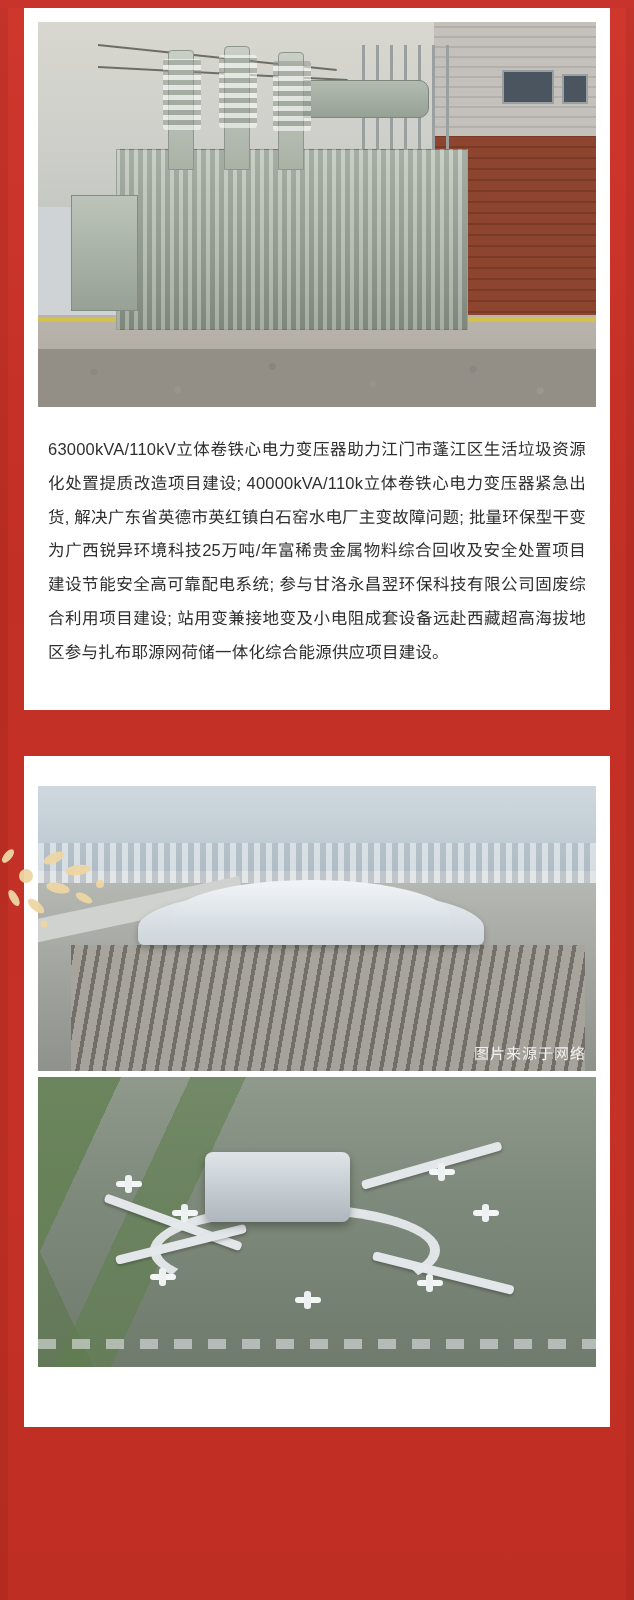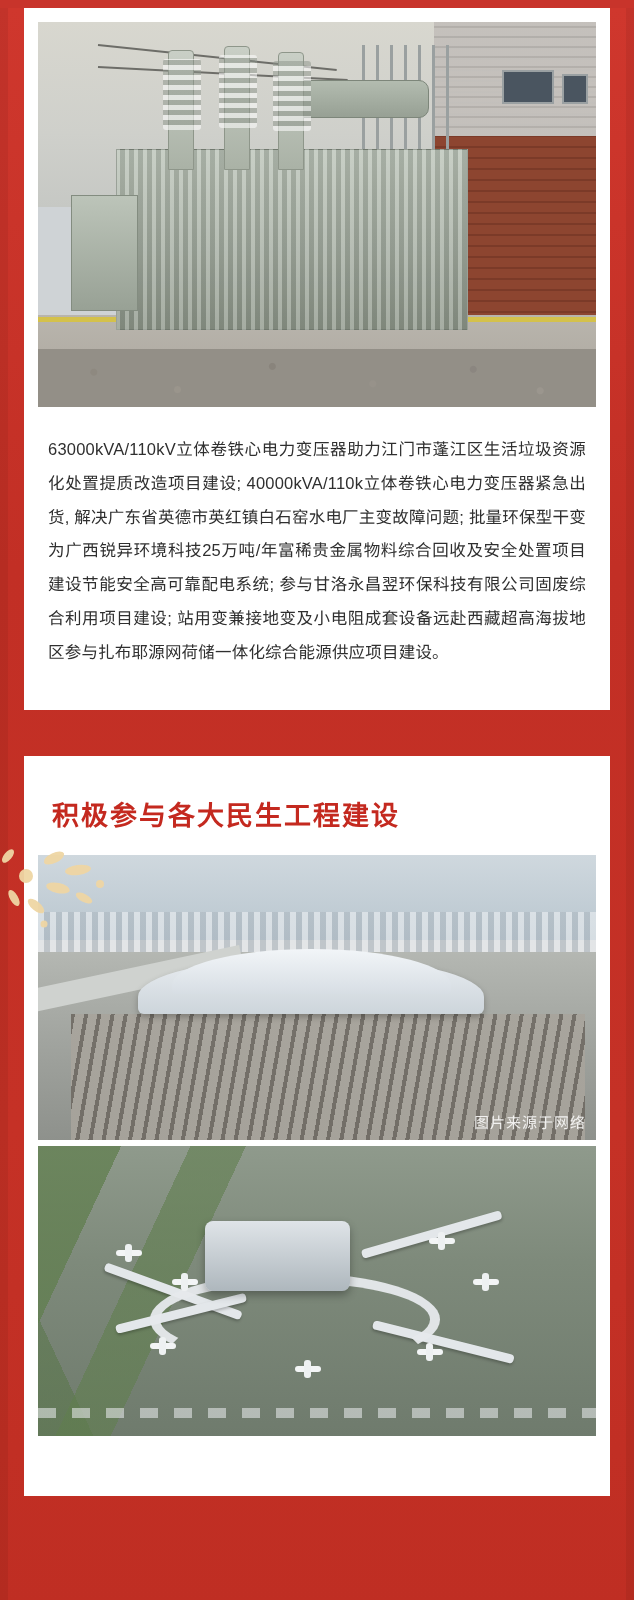--- a/index.html
+++ b/index.html
@@ -340,21 +340,20 @@
         <circle cx="100" cy="48" r="4"></circle>
         <circle cx="44" cy="88" r="3.5"></circle>
       </g>
     </svg>
   </div>
 
   <div class="ghost-text">温州电力变压器</div>
 
   <div class="card card-2">
 
-    <h2 class="section-title">积极参与各大民生工程建设</h2>
 
     <div class="photo photo-station" aria-label="高铁站航拍全景">
       <div class="st-sky"></div>
       <div class="st-city"></div>
       <div class="st-ground"></div>
       <div class="st-tracks"></div>
       <div class="st-road"></div>
       <div class="st-roof"></div>
       <div class="st-roof2"></div>
       <div class="st-watermark">图片来源于网络</div>

